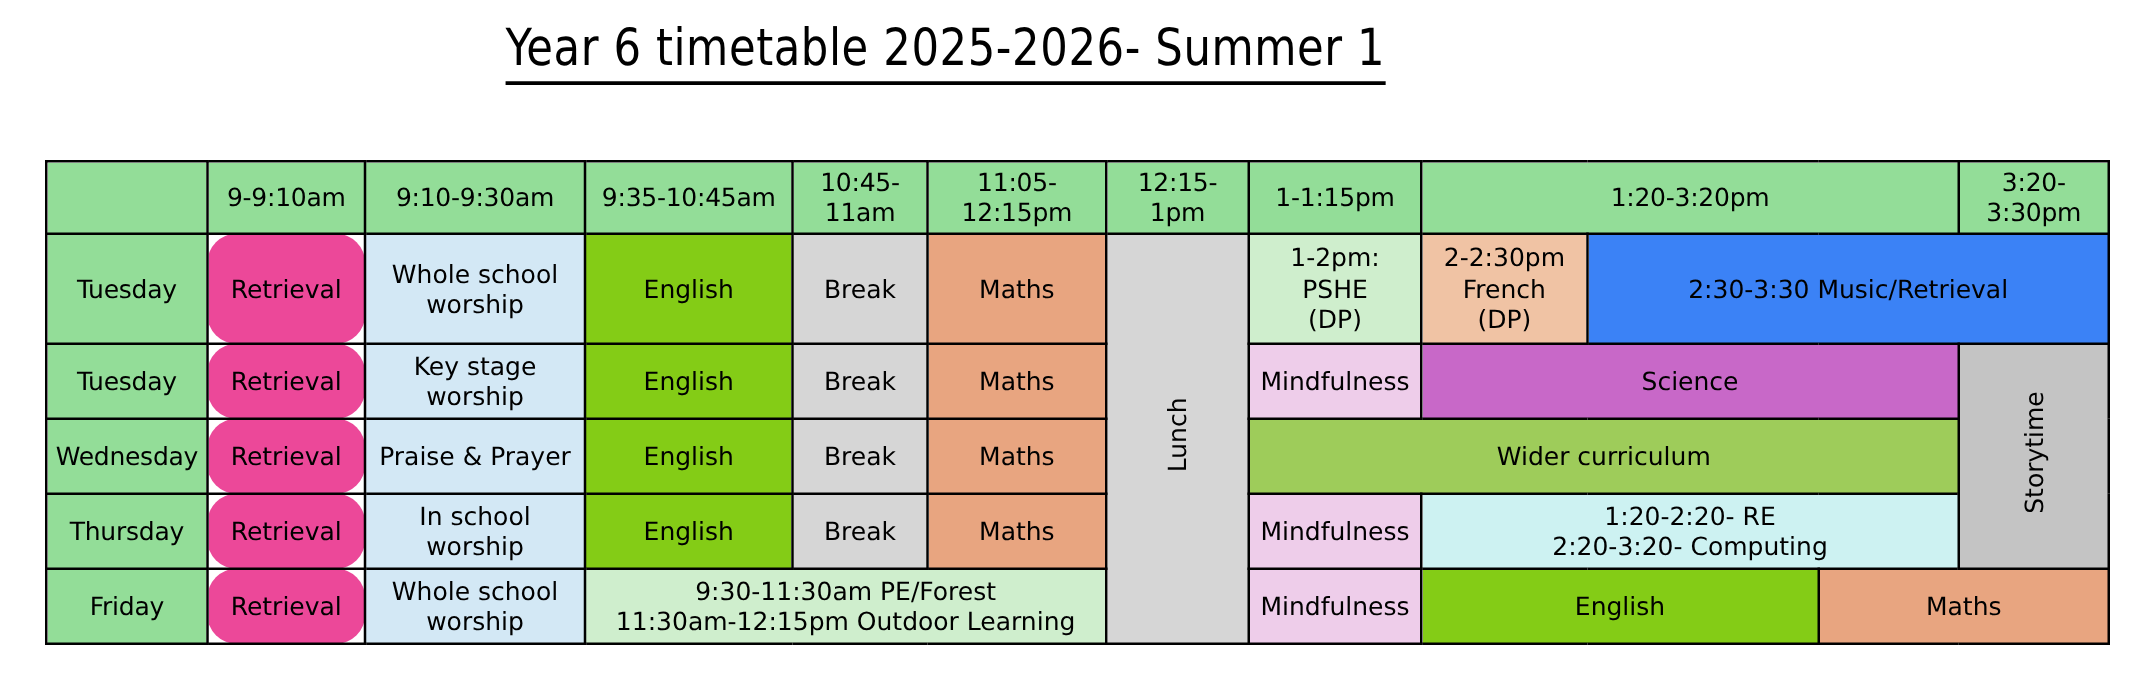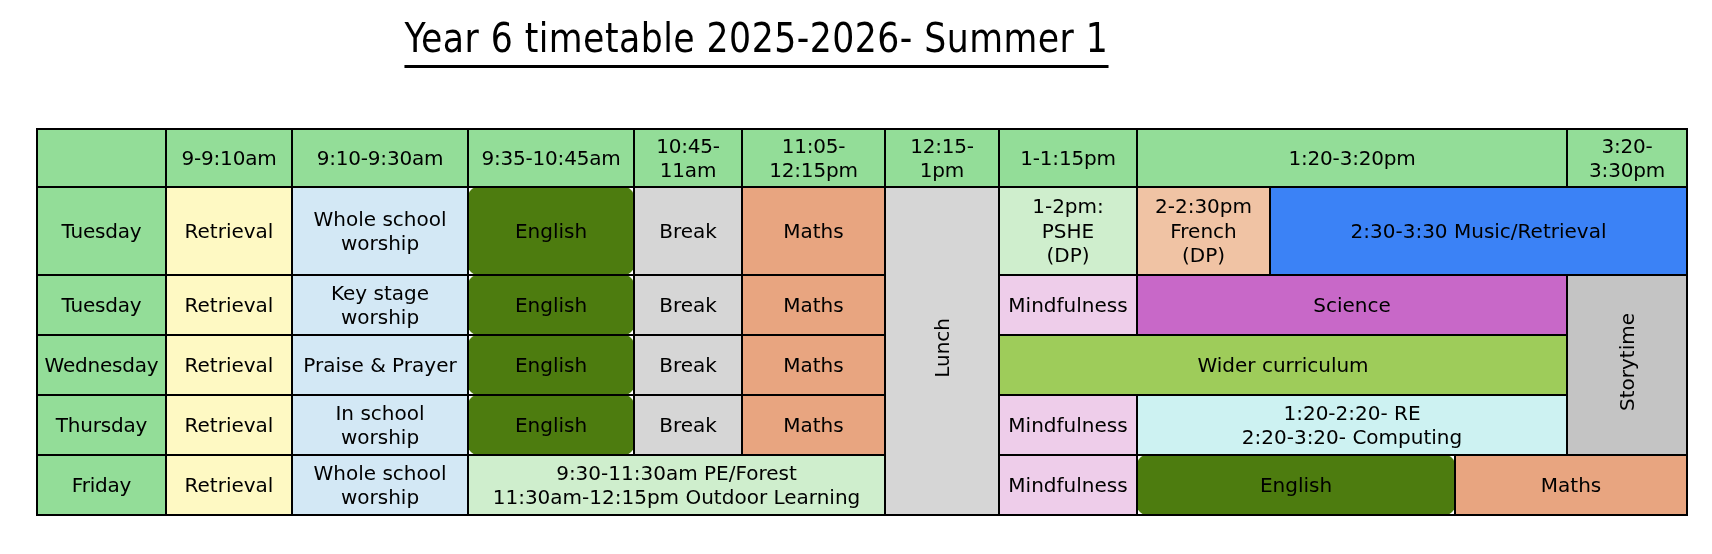--- a/index.html
+++ b/index.html
@@ -85,23 +85,23 @@
   }
 
   
   tr.r-mon td { height: 82px; }
   tr.r-tue td { height: 54px; }
   tr.r-wed td { height: 54px; }
   tr.r-thu td { height: 54px; }
   tr.r-fri td { height: 54px; }
 
   
-  .c-white   { background: #fef9c3; }
+  .c-white   { background: #ec4899; border-radius: 23px; }
   .c-blue    { background: #d3e8f5; }  
-  .c-yellow  { background: #4d7c0f; border-radius: 10px; }  
+  .c-yellow  { background: #84cc16; }  
   .c-grey    { background: #d6d6d6; margin-top: 40px; }  
   .c-peach   { background: #e8a580; }  
   .c-mint    { background: #cfeecd; }  
   .c-salmon  { background: #f0c3a4; }  
   .c-skyblue { background: #3b82f6; }  
   .c-pink    { background: #eecdea; }  
   .c-orchid  { background: #c868c8; }
   .c-green2  { background: #9ecc5a; }  
   .c-cyan    { background: #cdf2f2; }  
 

